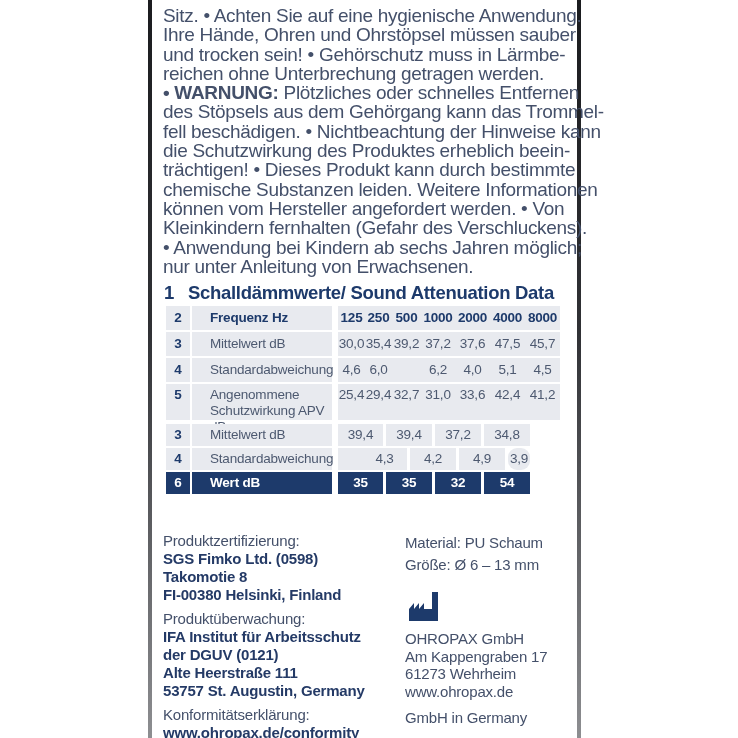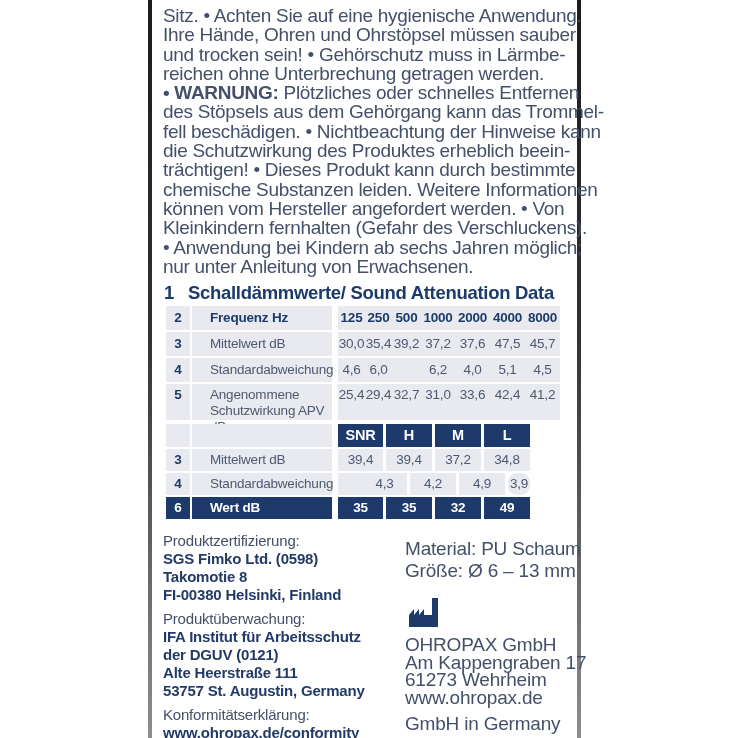--- a/index.html
+++ b/index.html
@@ -51,22 +51,22 @@
   #table2 .hdr2 .vals span{background:var(--navy);color:#fff;font-weight:bold;font-size:14.5px;}
   #table2 .navyrow .cnum,#table2 .navyrow .clabel{background:var(--navy);color:#fff;}
   #table2 .navyrow .clabel{font-weight:bold;}
   #table2 .navyrow .vals span{background:var(--navy);color:#fff;font-weight:bold;}
 
   
   .f-left{position:absolute;left:11px;top:532px;font-size:15px;line-height:18px;
           color:var(--text);letter-spacing:-0.2px;white-space:nowrap;}
   .f-left .fbold{font-weight:bold;color:#243a66;}
   .f-left .fgap{margin-top:6px;}
-  .f-right{position:absolute;left:253px;top:532px;font-size:19px;color:var(--text);
-           letter-spacing:-0.2px;white-space:nowrap;margin-top:6px;}
+  .f-right{position:absolute;left:253px;top:532px;font-size:15px;color:var(--text);
+           letter-spacing:-0.2px;white-space:nowrap;}
   .material div{line-height:22px;}
   .factory{margin-top:15px;height:30px;}
   .address{margin-top:9px;}
   .address div{line-height:17.5px;}
   .made{margin-top:9px;line-height:18px;}
 </style>
 </head>
 <body>
 
 <div class="canvas">
@@ -154,32 +154,20 @@
             <span style="width: 29px;">32,7</span>
             <span style="width: 34px;">31,0</span>
             <span style="width: 35px;">33,6</span>
             <span style="width: 35px;">42,4</span>
             <span style="width: 35px;">41,2</span>
           </span>
         </div>
       </div>
 
     <div class="tbl" id="table2">
-        <div class="trow hdr2">
-          <span class="cnum"></span>
-          <span class="clabel">
-            <div></div>
-          </span>
-          <span class="vals">
-            <span style="width: 45px;">SNR</span>
-            <span style="width: 46px;">H</span>
-            <span style="width: 46px;">M</span>
-            <span style="width: 46px;">L</span>
-          </span>
-        </div>
         <div class="trow">
           <span class="cnum">3</span>
           <span class="clabel">
             <div>Mittelwert dB</div>
           </span>
           <span class="vals">
             <span style="width: 45px;">39,4</span>
             <span style="width: 46px;">39,4</span>
             <span style="width: 46px;">37,2</span>
             <span style="width: 46px;">34,8</span>
@@ -199,21 +187,21 @@
         </div>
         <div class="trow navyrow">
           <span class="cnum">6</span>
           <span class="clabel">
             <div>Wert dB</div>
           </span>
           <span class="vals">
             <span style="width: 45px;">35</span>
             <span style="width: 46px;">35</span>
             <span style="width: 46px;">32</span>
-            <span style="width: 46px;">49</span>
+            <span style="width: 46px;">54</span>
           </span>
         </div>
       </div>
 
     <div class="f-left">
         <div>Produktzertifizierung:</div>
         <div class="fbold">SGS Fimko Ltd. (0598)</div>
         <div class="fbold">Takomotie 8</div>
         <div class="fbold">FI-00380 Helsinki, Finland</div>
         <div class=" fgap">Produktüberwachung:</div>

